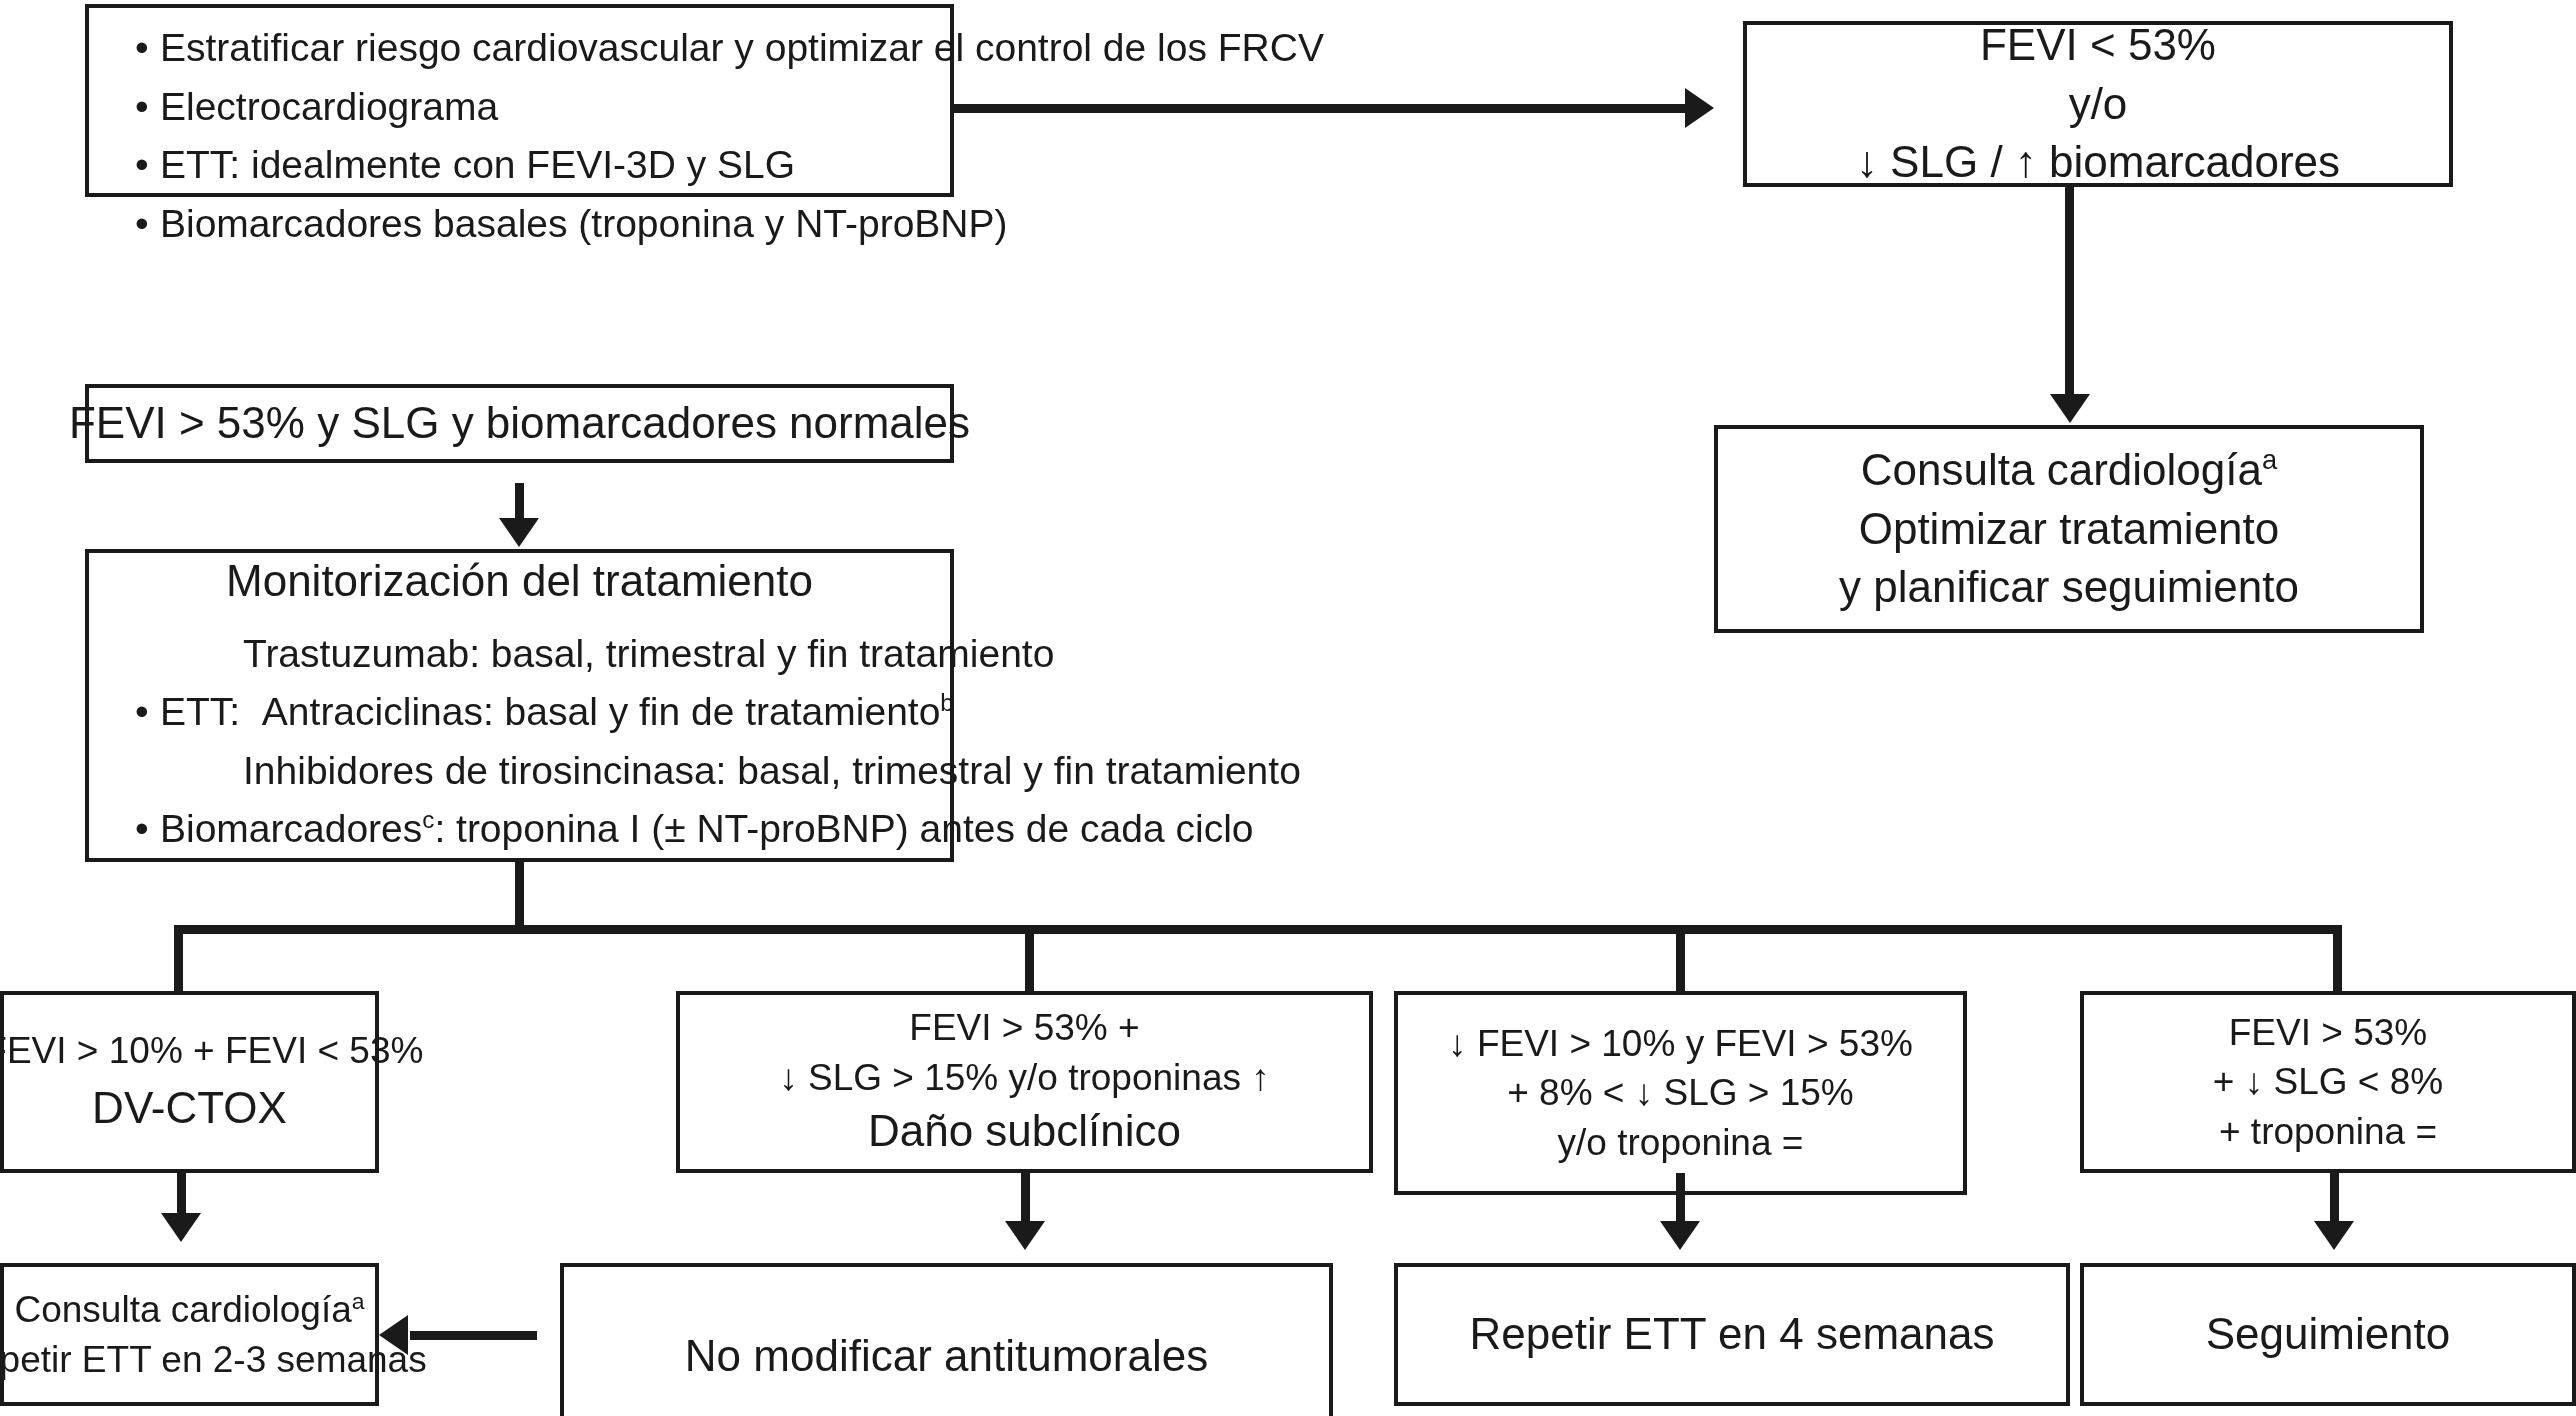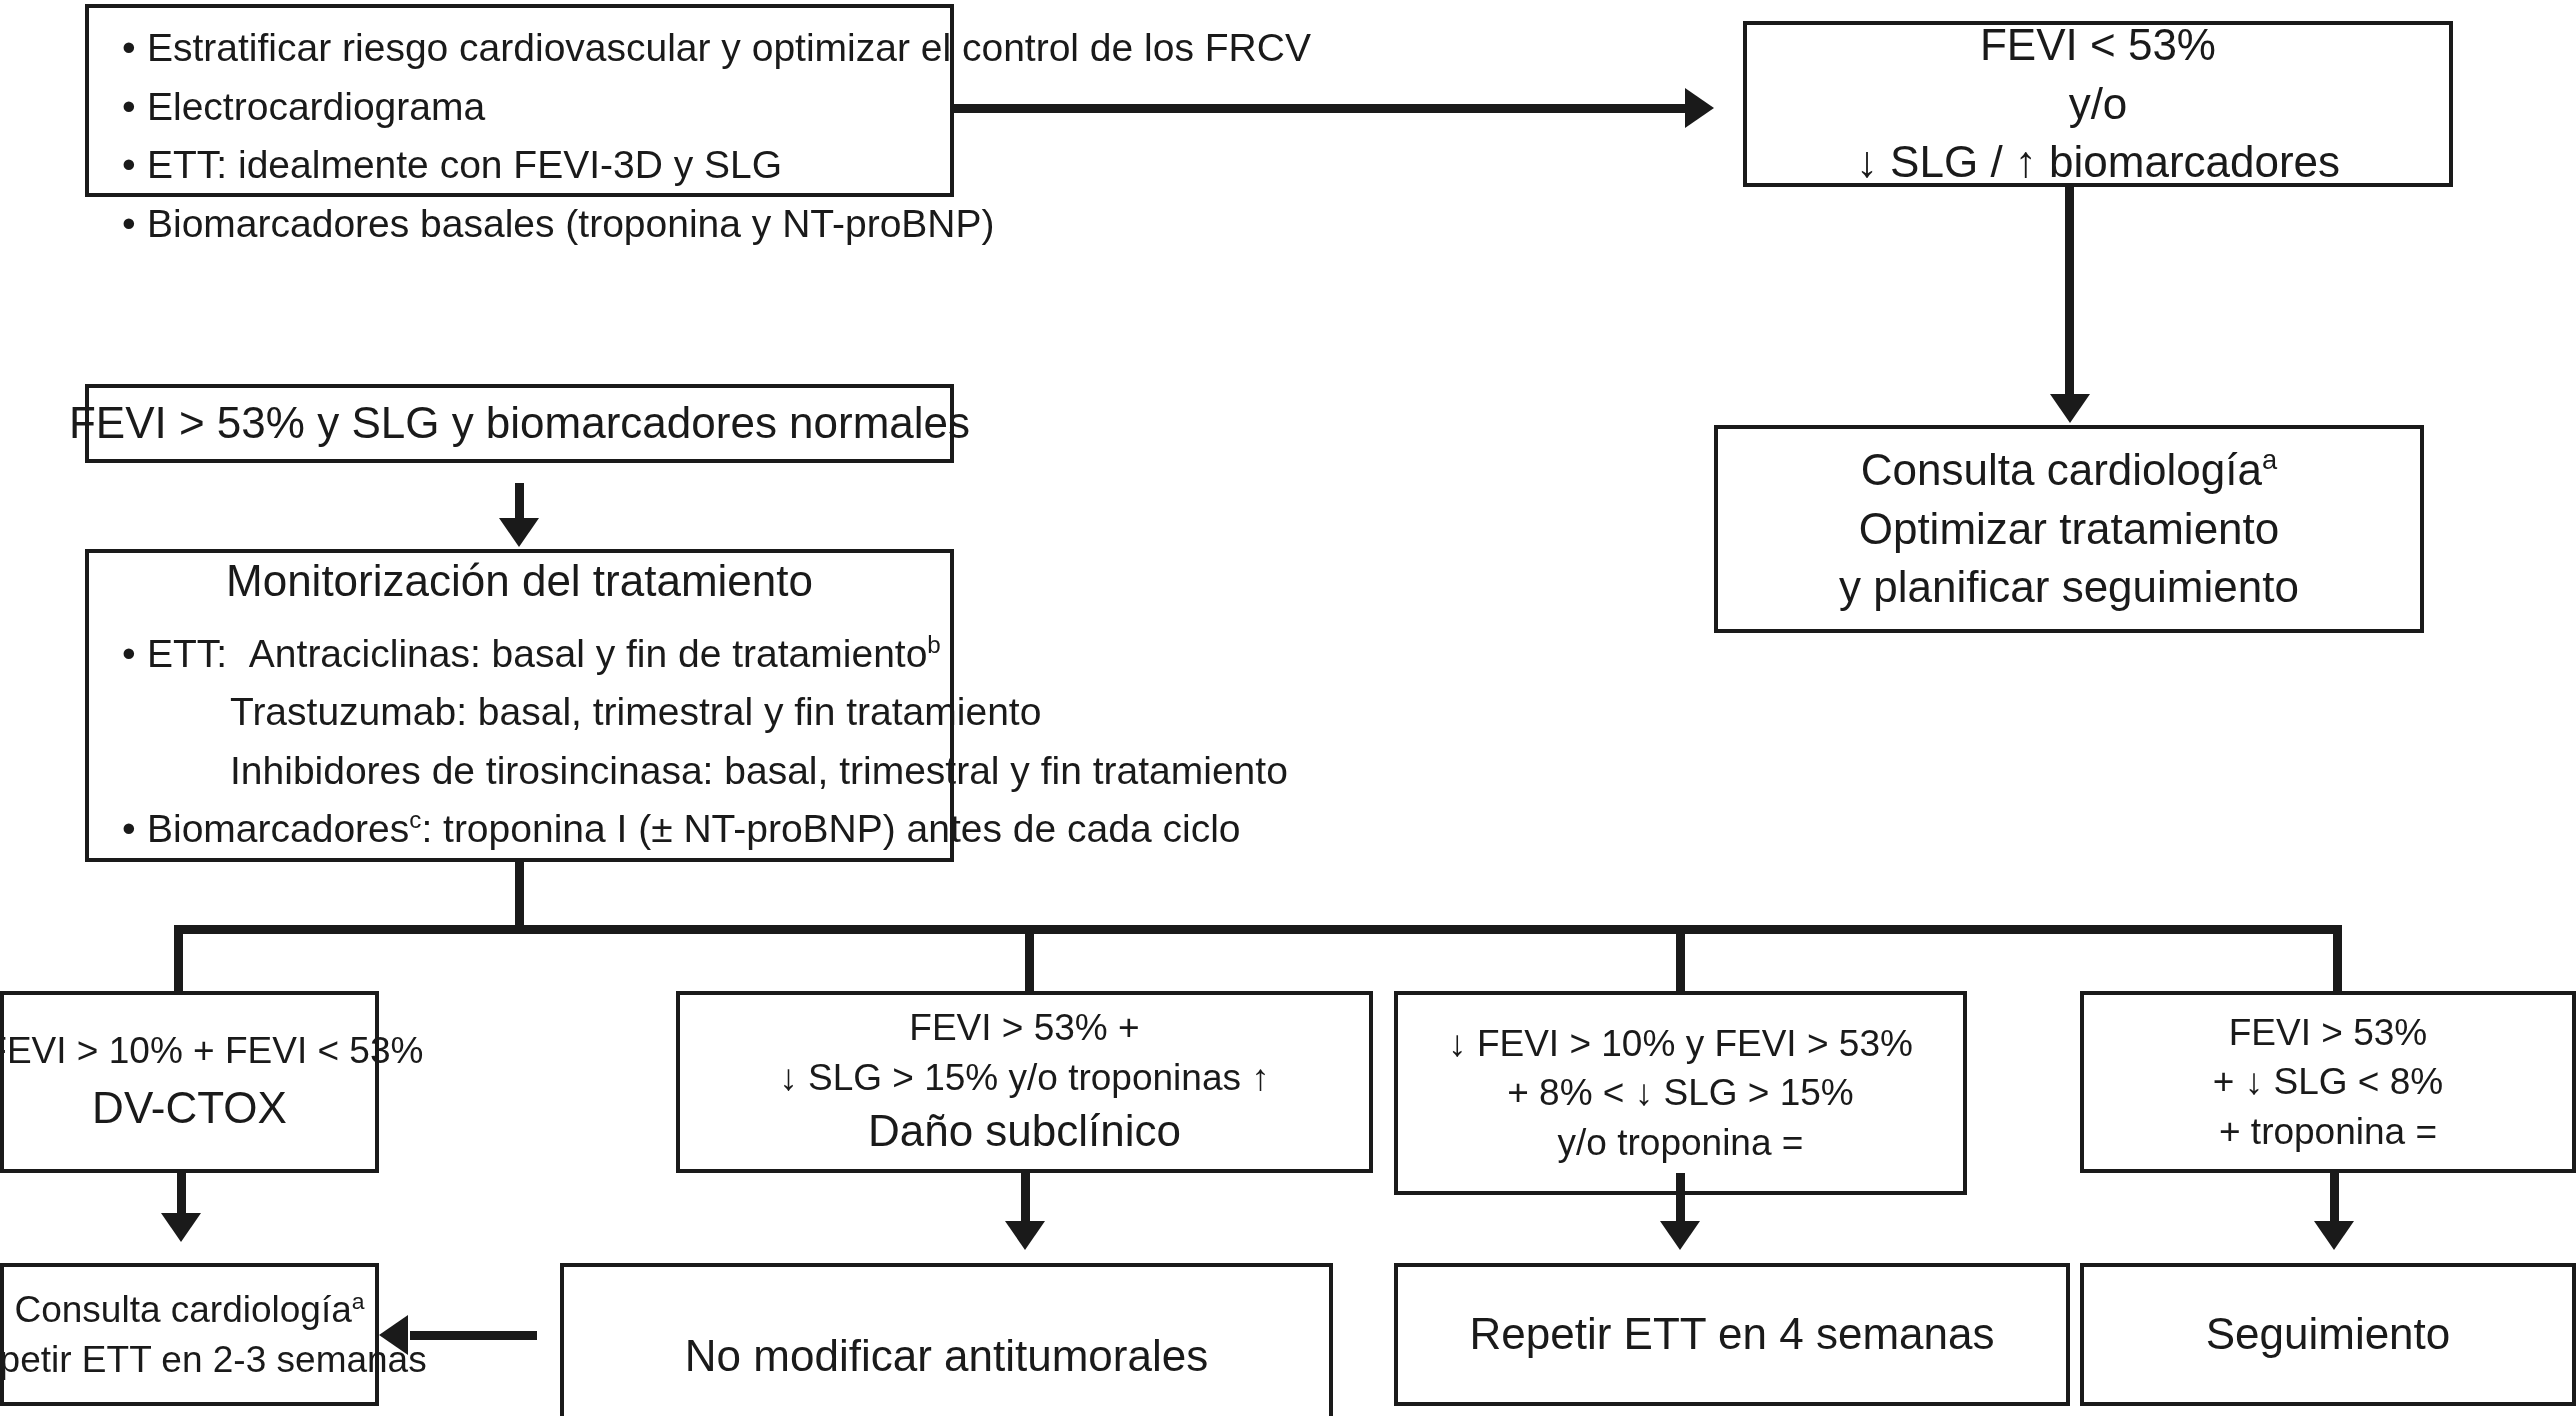--- a/index.html
+++ b/index.html
@@ -32,21 +32,21 @@
     align-items: center;
     text-align: center;
   }
   .box-title {
     text-align: center;
     font-size: 44px;
     line-height: 1.12;
     margin-bottom: 19px;
   }
   .bullets {
-    padding: 0 25px 0 33px;
+    padding: 0 25px 0 46px;
   }
   .bullet-line {
     font-size: 39px;
     line-height: 1.5;
     white-space: nowrap;
   }
   .bullet-line .dot {
     display: inline-block;
     width: 25px;
   }
@@ -136,22 +136,22 @@
   <div class="box center" style="left:85px; top:384px; width:869px; height:79px;">
     <div class="line big">FEVI &gt; 53% y SLG y biomarcadores normales</div>
   </div>
 
   <div class="conn" style="left:515px; top:483px; width:8.7px; height:41px;"></div>
   <div class="arrow-down" style="left:499px; top:518px;"></div>
 
   <div class="box" style="left:85px; top:549px; width:869px; height:313px; padding:15.5px 0 11.6px 0;">
     <div class="box-title">Monitorización del tratamiento</div>
     <div class="bullets">
+      <div class="bullet-line"><span class="indent"></span><span>Trastuzumab: basal, trimestral y fin tratamiento</span></div>
       <div class="bullet-line"><span class="dot">•</span><span>ETT:</span>&nbsp;&nbsp;<span>Antraciclinas: basal y fin de tratamiento</span><sup>b</sup></div>
-      <div class="bullet-line"><span class="indent"></span><span>Trastuzumab: basal, trimestral y fin tratamiento</span></div>
       <div class="bullet-line"><span class="indent"></span><span>Inhibidores de tirosincinasa: basal, trimestral y fin tratamiento</span></div>
       <div class="bullet-line"><span class="dot">•</span><span>Biomarcadores</span><sup>c</sup><span>: troponina I (± NT-proBNP) antes de cada ciclo</span></div>
     </div>
   </div>
 
   <div class="conn" style="left:515px; top:862px; width:8.7px; height:71px;"></div>
   <div class="conn" style="left:174px; top:925px; width:2167px; height:8.7px;"></div>
   <div class="conn" style="left:174px; top:925px; width:8.7px; height:70px;"></div>
   <div class="conn" style="left:1025px; top:925px; width:8.7px; height:70px;"></div>
   <div class="conn" style="left:1676px; top:925px; width:8.7px; height:70px;"></div>

